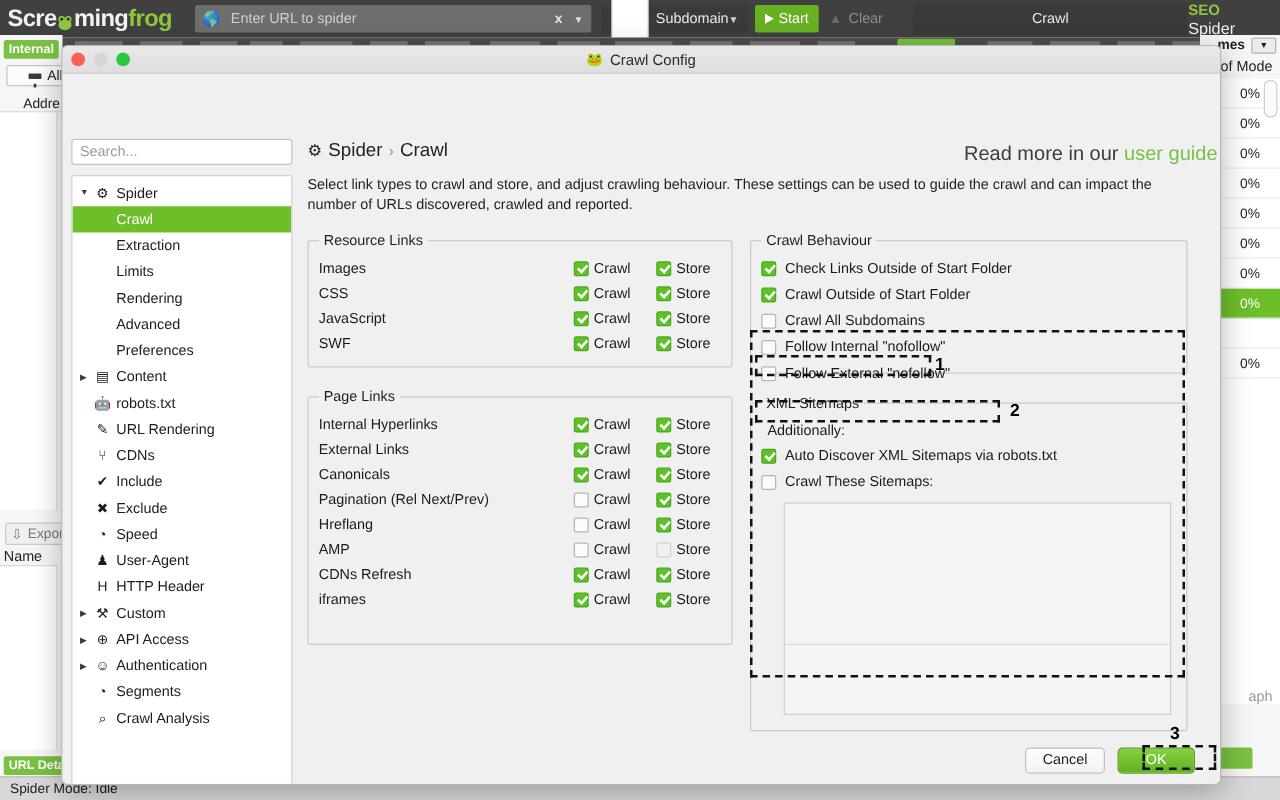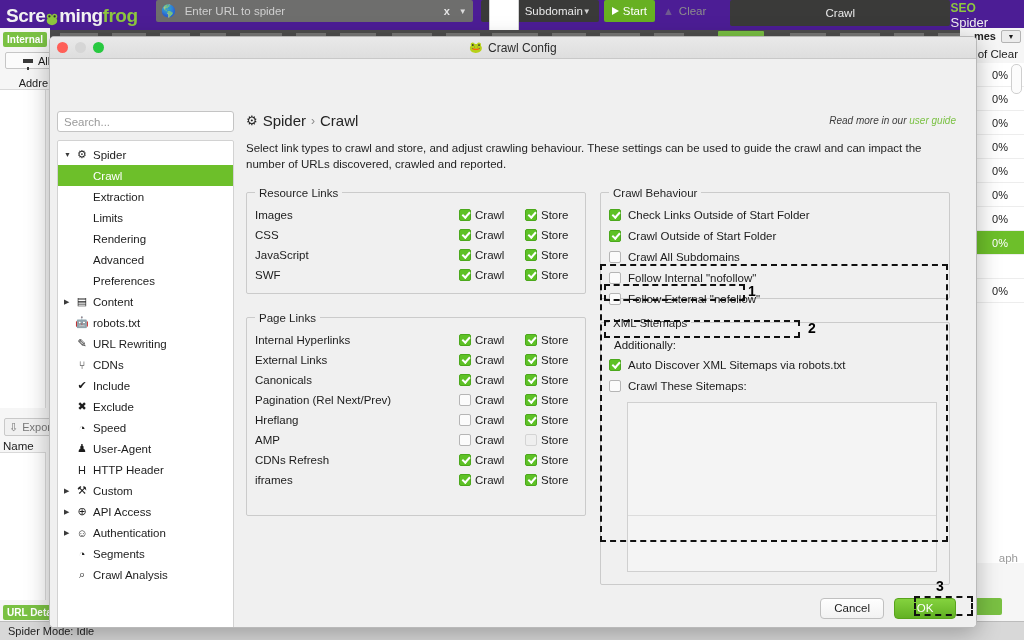--- a/index.html
+++ b/index.html
@@ -10,22 +10,22 @@
     background: #f2f2f2;
     color: #1a1a1a;
     position: relative;
   }
 
   
   #app-bg { position:absolute; inset:0; background:#f4f4f4; }
 
   .topbar {
     position:absolute; top:0; left:0; width:1024px; height:30px;
-    background:#4c1d95;
-    display:flex; align-items:flex-start;
+    background:#404040;
+    display:flex; align-items:center;
   }
   .logo {
     width:152px; height:30px; display:flex; align-items:center;
     padding-left:6px; font-size:19px; font-weight:bold;
     letter-spacing:-0.5px; line-height:1;
   }
   .logo .w { color:#f2f2f2; }
   .logo .g { color:#8dc63f; }
   .logo .frogmark {
     display:inline-block; width:14px; height:14px; margin:0 0px;
@@ -196,21 +196,21 @@
   }
   .tnode .tlabel { margin-left:3px; }
   .tnode.lvl2 { padding-left:32px; }
 
   
   .content { flex:1; padding:10px 14px 0 10px; position:relative; }
   .crumb { display:flex; align-items:center; gap:5px; font-size:15px; color:#242424; }
   .crumb .gear { font-size:13px; }
   .crumb .sep { color:#8a8a8a; font-size:12px; }
   .readmore {
-    position:absolute; right:20px; top:13px; font-size:10px; color:#3c3c3c;font-style:italic;
+    position:absolute; right:2px; top:13px; font-size:16px; color:#3c3c3c;
   }
   .readmore a { color:#7ac143; text-decoration:none; }
   .intro {
     margin-top:11px; font-size:11.5px; line-height:1.42; color:#1f1f1f;
     width:706px;
   }
 
   .cols { display:flex; gap:14px; margin-top:14px; }
   .colL { width:340px; }
   .colR { width:350px; }
@@ -361,21 +361,21 @@
   </div>
   <div class="name-head">Name</div>
   <div class="left-white2"></div>
   <div class="urldetails-badge">URL Deta</div>
 
   <div class="rightpanel"></div>
   <div class="rp-h1">mes</div>
   <div class="rp-dd">
     <span>▼</span>
   </div>
-  <div class="rp-h2">of Clear</div>
+  <div class="rp-h2">of Mode</div>
   <div class="rp-table" id="rp-table">
       <div class="rp-row">0%</div>
       <div class="rp-row">0%</div>
       <div class="rp-row">0%</div>
       <div class="rp-row">0%</div>
       <div class="rp-row">0%</div>
       <div class="rp-row">0%</div>
       <div class="rp-row">0%</div>
       <div class="rp-row hl">0%</div>
       <div class="rp-row blank"></div>
@@ -440,21 +440,21 @@
             <span class="tlabel">Content</span>
           </div>
           <div class="tnode">
             <span class="arrow"></span>
             <span class="tico">🤖</span>
             <span class="tlabel">robots.txt</span>
           </div>
           <div class="tnode">
             <span class="arrow"></span>
             <span class="tico">✎</span>
-            <span class="tlabel">URL Rewriting</span>
+            <span class="tlabel">URL Rendering</span>
           </div>
           <div class="tnode">
             <span class="arrow"></span>
             <span class="tico">⑂</span>
             <span class="tlabel">CDNs</span>
           </div>
           <div class="tnode">
             <span class="arrow"></span>
             <span class="tico">✔</span>
             <span class="tlabel">Include</span>

